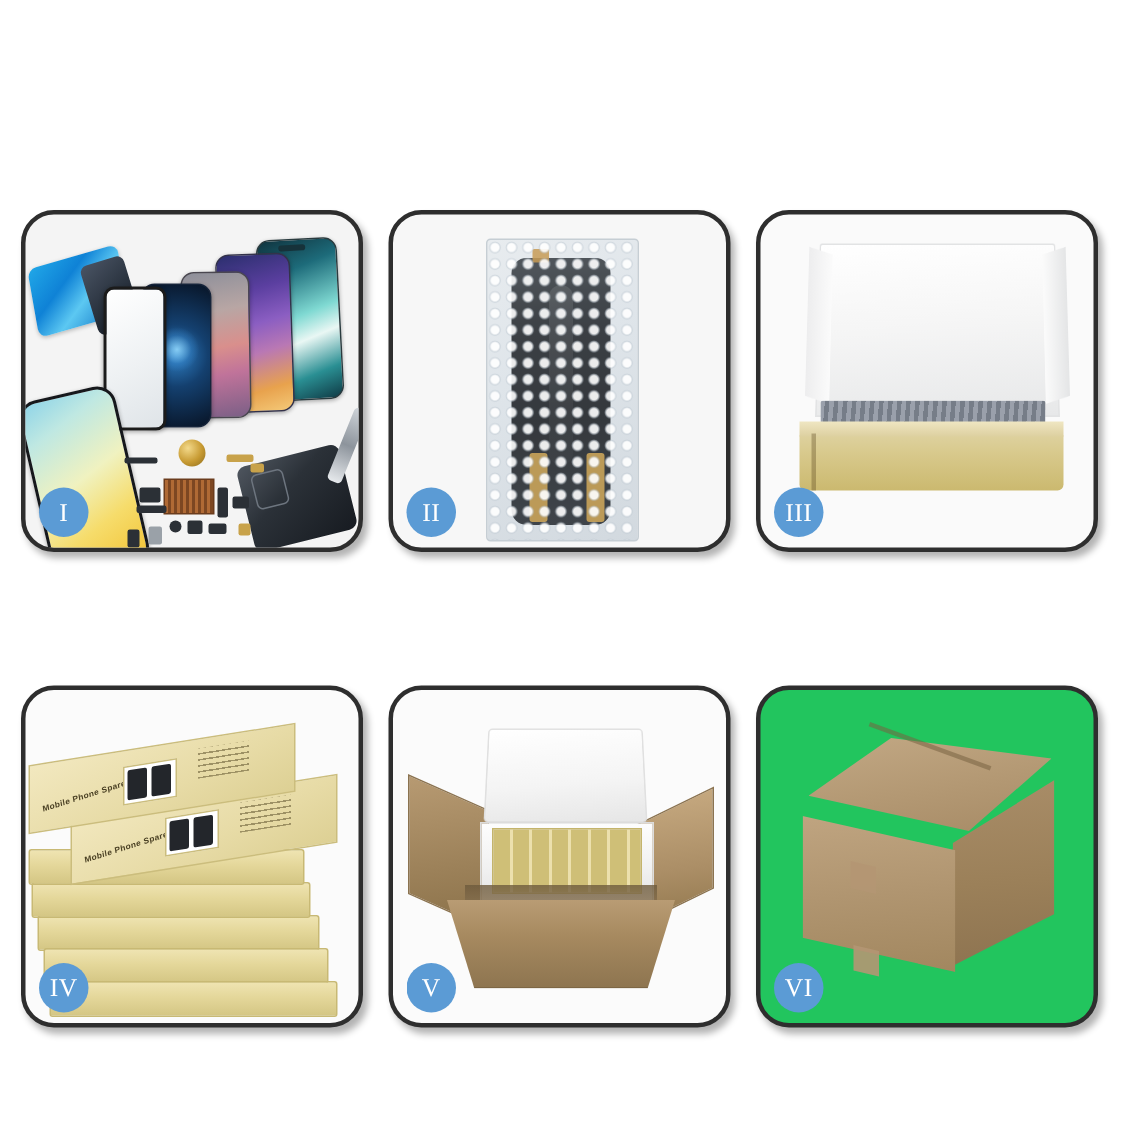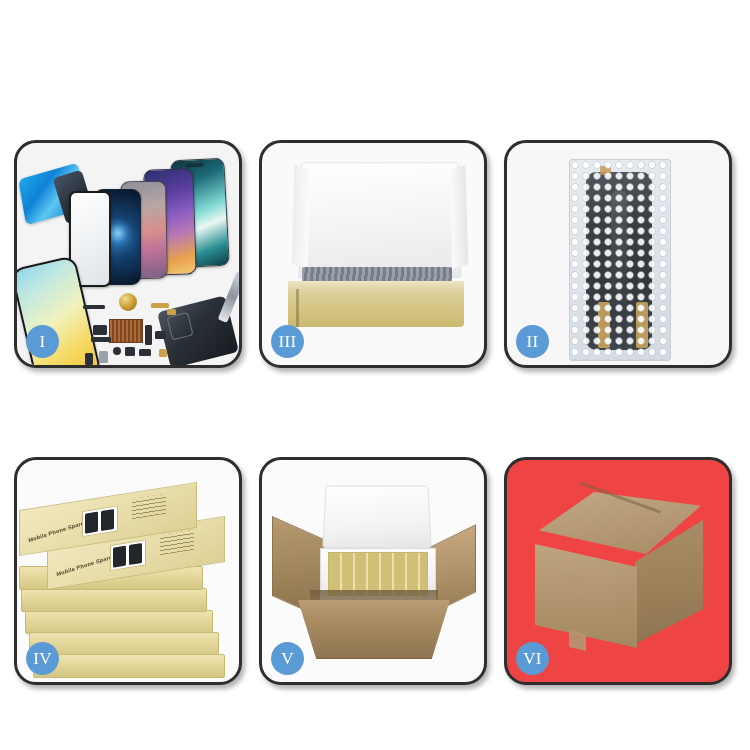--- a/index.html
+++ b/index.html
@@ -353,21 +353,21 @@
     clip-path: polygon(0 0, 100% 0, 88% 100%, 12% 100%);
     border-bottom: 1px solid #7d6644;
   }
   .v-body-in {
     position: absolute; left: 48px; top: 130px; width: 128px; height: 16px;
     background: linear-gradient(180deg,#6d5a3c 0%,#8a7352 100%);
     opacity: 0.8;
   }
 
   
-  .p6 { background: #ef4444; }
+  .p6 { background: #22c55e; }
   .c-top {
     position: absolute; left: 32px; top: 32px; width: 162px; height: 62px;
     background: linear-gradient(170deg,#c2a884 0%,#b39873 55%,#a78b66 100%);
     clip-path: polygon(34% 0, 100% 22%, 66% 100%, 0 62%);
     border: 0;
   }
   .c-top-seam {
     position: absolute; left: 70px; top: 36px; width: 86px; height: 3px;
     background: rgba(120,98,66,0.55);
     transform: rotate(20deg);
@@ -422,42 +422,42 @@
           <div class="prt" style="left:42px; top:56px; width:10px; height:9px;"></div>
           <div class="prt silver" style="left:16px; top:60px; width:9px; height:12px;"></div>
           <div class="prt" style="left:56px; top:58px; width:12px; height:7px;"></div>
           <div class="prt gold" style="left:76px; top:58px; width:8px;  height:8px;"></div>
           <div class="prt" style="left:2px;  top:62px; width:8px;  height:12px;"></div>
         </div>
       </div>
       <div class="badge">I</div>
     </div>
 
-    <div class="panel p3">
-      <div class="panel-art">
-        <div class="box3-lid"></div>
-        <div class="box3-foam"></div>
-        <div class="box3-body"></div>
-      </div>
-      <div class="badge">III</div>
-    </div>
-
     <div class="panel p2">
       <div class="panel-art">
         <div class="bubblebag">
           <div class="inner-screen"></div>
           <div class="flex-cable"></div>
           <div class="flex-cable r"></div>
           <div class="tape"></div>
           <div class="bubbles"></div>
         </div>
       </div>
       <div class="badge">II</div>
     </div>
 
+    <div class="panel p3">
+      <div class="panel-art">
+        <div class="box3-lid"></div>
+        <div class="box3-foam"></div>
+        <div class="box3-body"></div>
+      </div>
+      <div class="badge">III</div>
+    </div>
+
     <div class="panel p4">
       <div class="panel-art">
         <div class="stack">
 
           <div class="sbox" style="left:6px;  top:128px; width:186px; height:22px;"></div>
           <div class="sbox" style="left:10px; top:150px; width:188px; height:22px;"></div>
           <div class="sbox" style="left:14px; top:172px; width:190px; height:22px;"></div>
           <div class="sbox" style="left:2px;  top:106px; width:184px; height:22px;"></div>
           <div class="sbox" style="left:0px;  top:84px;  width:182px; height:22px;"></div>
 

